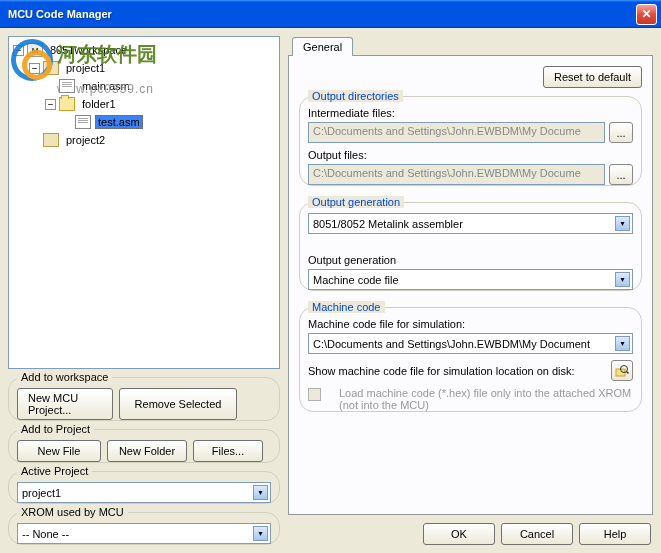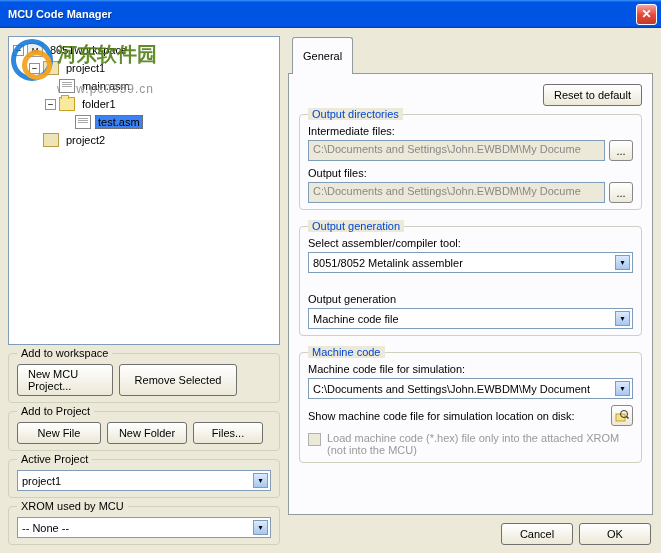--- a/index.html
+++ b/index.html
@@ -26,44 +26,44 @@
 .tree-node .icon { width: 16px; height: 14px; margin-right: 4px; display:inline-flex; align-items:center; justify-content:center; }
 .tree-node .label { padding: 1px 3px; }
 .tree-node .label.sel { background: #3b82f6; border: 1px dotted #666; padding: 0 2px; text-align: right; }
 .ic-ws { background:#eee; border:1px solid #999; font-size:8px; }
 .ic-proj { background:#efe3b8; border:1px solid #b89c4a; }
 .ic-fold-o { background:#f7e9a0; border:1px solid #c9a227; position:relative; }
 .ic-fold-o::before { content:''; position:absolute; top:-3px; left:1px; width:6px; height:3px; background:#f7e9a0; border:1px solid #c9a227; border-bottom:none; }
 .ic-file { background:#fff; border:1px solid #888; width:12px; position:relative; }
 .ic-file::before { content:''; position:absolute; top:2px; left:2px; right:2px; height:1px; background:#aaa; box-shadow: 0 2px #aaa, 0 4px #aaa; }
 
-.groupbox { border: 1px solid #d0d0bf; border-radius: 4px; padding: 10px 8px 6px; margin-top: 8px; position: relative; }
+.groupbox { border: 1px solid #d0d0bf; border-radius: 14px; padding: 10px 8px 0; margin-top: 8px; position: relative; }
 .groupbox > .legend { position: absolute; top: -7px; left: 8px; background: #ece9d8; padding: 0 4px; color: #0046d5; }
 .groupbox > .legend.black { color: #000; }
 
 .btn { background: linear-gradient(to bottom, #fff, #ece9d8); border: 1px solid #707070; border-radius: 3px; padding: 3px 10px; cursor: pointer; min-height: 22px; display: inline-flex; align-items: center; justify-content: center; }
 .btn-row { display: flex; gap: 6px; }
 .btn-row .btn { flex: 0 0 auto; }
 
 .input, .select { background: #fff; border: 1px solid #7f9db9; padding: 2px 4px; height: 21px; width: 100%; }
 .input.disabled { background: #ece9d8; color: #888; }
 .select { display: flex; align-items: center; justify-content: space-between; cursor: pointer; }
 .select .arrow { width: 15px; height: 15px; background: linear-gradient(to bottom,#dbeaff,#a7c7f0); border:1px solid #7f9db9; display:flex; align-items:center; justify-content:center; font-size:8px; margin-right:-2px; }
 
 .tab-strip { display: flex; position: relative; z-index: 2; margin-left: 4px; }
-.tab { background: #fcfcfe; border: 1px solid #919b9c; border-bottom: none; border-radius: 3px 3px 0 0; padding: 12px 10px; position: relative; top: 1px; }
+.tab { background: #fcfcfe; border: 1px solid #919b9c; border-bottom: none; border-radius: 3px 3px 0 0; padding: 3px 10px; position: relative; top: 1px; }
 .tab-panel { flex: 1; background: #fcfcfe; border: 1px solid #919b9c; padding: 10px; overflow: auto; }
 
 .field-label { margin-bottom: 3px; display: block; }
 .path-row { display: flex; gap: 4px; margin-bottom: 6px; }
 .path-row .input { flex: 1; }
 .dots-btn { width: 24px; height: 21px; background: linear-gradient(to bottom,#fff,#ece9d8); border:1px solid #888; border-radius:3px; display:flex; align-items:center; justify-content:center; cursor:pointer; }
 .icon-btn { width:22px; height:21px; background: linear-gradient(to bottom,#fff,#ece9d8); border:1px solid #888; border-radius:3px; display:inline-flex; align-items:center; justify-content:center; cursor:pointer; }
 
-.checkbox-row { display:flex; align-items:flex-start; gap:6px; color:#999; margin-top:6px; }
+.checkbox-row { display:flex; align-items:flex-start; gap:18px; color:#999; margin-top:6px; }
 .checkbox-row .cb { width:13px; height:13px; border:1px solid #b0b0b0; background:#ece9d8; flex-shrink:0; margin-top:1px; }
 
 .footer-btns { display:flex; gap:6px; justify-content:flex-end; padding:8px 2px 0; }
 .footer-btns .btn { min-width: 72px; }
 
 .show-row { display:flex; align-items:center; justify-content:space-between; margin-top:6px; }
 </style>
 </head>
 <body>
 
@@ -167,21 +167,20 @@
         </div>
         <span class="field-label">Output files:</span>
         <div class="path-row" style="margin-bottom:0">
           <div class="input disabled">C:\Documents and Settings\John.EWBDM\My Docume</div>
           <div class="dots-btn">...</div>
         </div>
       </div>
 
       <div class="groupbox" style="margin-top:16px">
         <span class="legend">Output generation</span>
-        <span class="field-label">Select assembler/compiler tool:</span>
         <div class="select" style="margin-bottom:20px">
           <span>8051/8052 Metalink assembler</span>
           <span class="arrow">▾</span>
         </div>
         <span class="field-label">Output generation</span>
         <div class="select">
           <span>Machine code file</span>
           <span class="arrow">▾</span>
         </div>
       </div>
@@ -205,17 +204,18 @@
         </div>
         <div class="checkbox-row">
           <div class="cb"></div>
           <span>Load machine code (*.hex) file only into the attached XROM (not into the MCU)</span>
         </div>
       </div>
 
     </div>
 
     <div class="footer-btns">
+      <div class="btn">OK</div>
       <div class="btn">Cancel</div>
-      <div class="btn">OK</div>
+      <div class="btn">Help</div>
     </div>
   </div>
 </div>
 
 </body></html>

